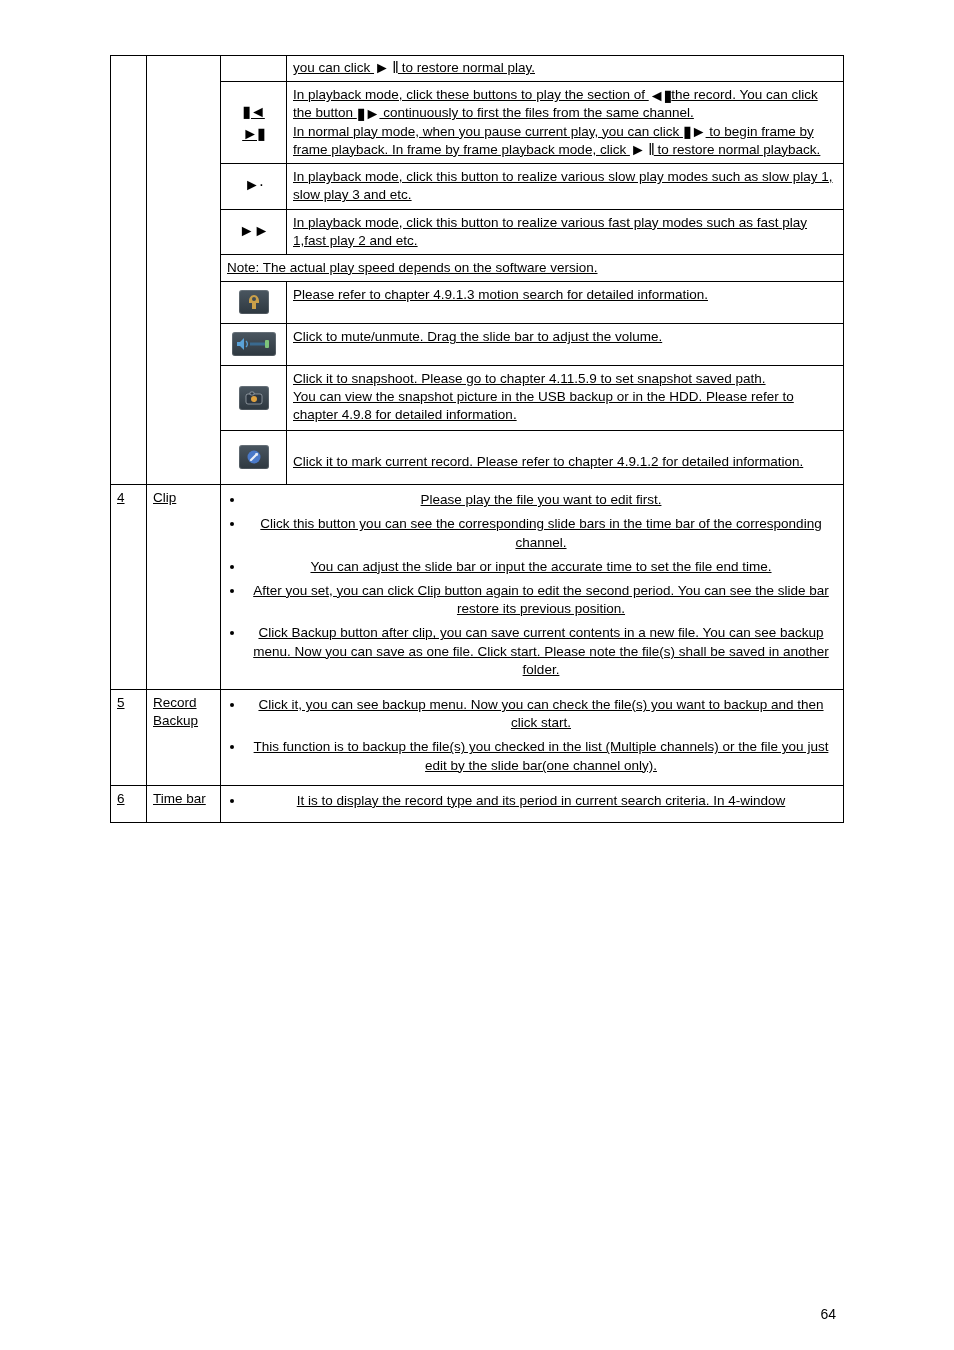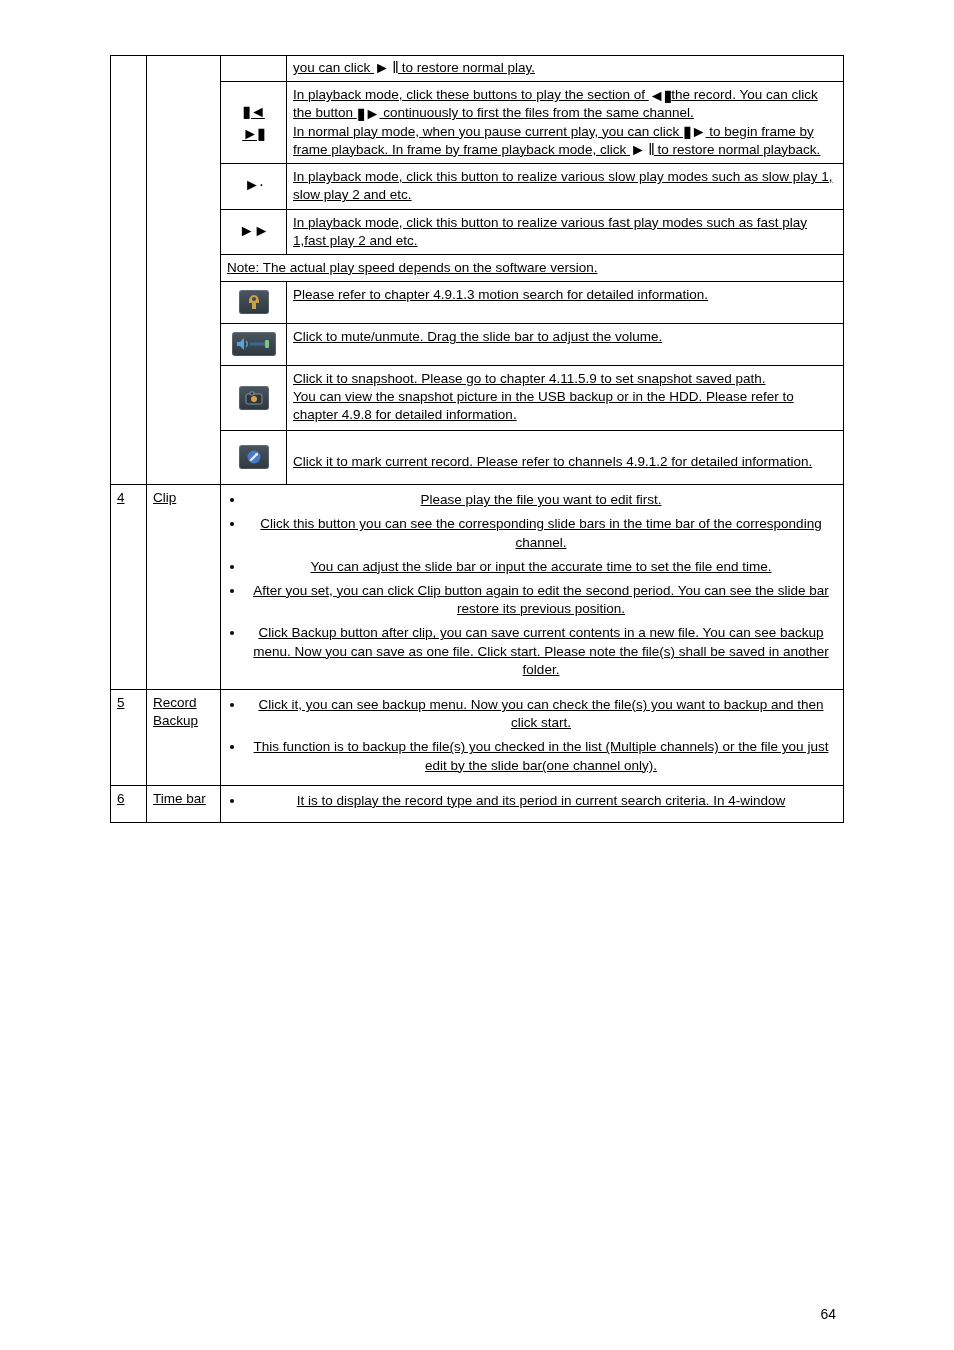--- a/index.html
+++ b/index.html
@@ -110,21 +110,21 @@
         <span>In playback mode,  click  these  buttons  to  play  the  section  of </span><span class="glyph sym-inline">◄▮</span><span>the  record.  You  can  click  the  button </span><span class="glyph sym-inline">▮►</span><span>  continuously  to  first </span><span>the files from the same channel. </span>
         <br>
         <span>In  normal  play  mode,  when  you  pause  current  play,  you  can </span><span>click </span><span class="glyph sym-inline">▮►</span><span>  to  begin  frame  by  frame  playback. </span><span>In  frame  by  frame playback mode, click </span><span class="glyph sym-inline">► ‖</span><span> to restore normal playback.</span>
       </td>
     </tr>
 
     <tr>
       <td class="col-icon">
         <span class="glyph">►·</span>
       </td>
-      <td class="col-desc">In playback mode, click this button to realize various slow play modes such as slow play 1, slow play 2 and etc.</td>
+      <td class="col-desc">In playback mode, click this button to realize various slow play modes such as slow play 1, slow play 3 and etc.</td>
     </tr>
 
     <tr>
       <td class="col-icon">
         <span class="glyph">►►</span>
       </td>
       <td class="col-desc">In  playback  mode,  click  this  button  to  realize  various  fast play modes such as fast play 1,fast play 2 and etc.</td>
     </tr>
 
     <tr>
@@ -177,21 +177,21 @@
         <span class="iconbox">
           <svg width="16" height="16" viewBox="0 0 16 16">
             <circle cx="8" cy="8" r="6.5" fill="#4a79c8"></circle>
             <path d="M5 11 L11 5" stroke="#e8eef6" stroke-width="2.2" stroke-linecap="round"></path>
             <path d="M10 4 L12 6 L11 7 L9 5 Z" fill="#e8eef6"></path>
           </svg>
         </span>
       </td>
       <td class="col-desc">
         <span></span><br>
-        <span>Click  it  to  mark  current  record.  Please  refer  to  channels 4.9.1.2 for detailed information.</span>
+        <span>Click  it  to  mark  current  record.  Please  refer  to  chapter 4.9.1.2 for detailed information.</span>
       </td>
     </tr>
 
     <tr>
       <td class="col-sn">4</td>
       <td class="col-name">Clip</td>
       <td colspan="2" class="bulleted">
         <ul class="ul-tight">
           <li>Please play the file you want to edit first.</li>
           <li>Click  this  button  you  can  see  the  corresponding  slide  bars  in  the  time  bar  of  the corresponding channel.</li>

